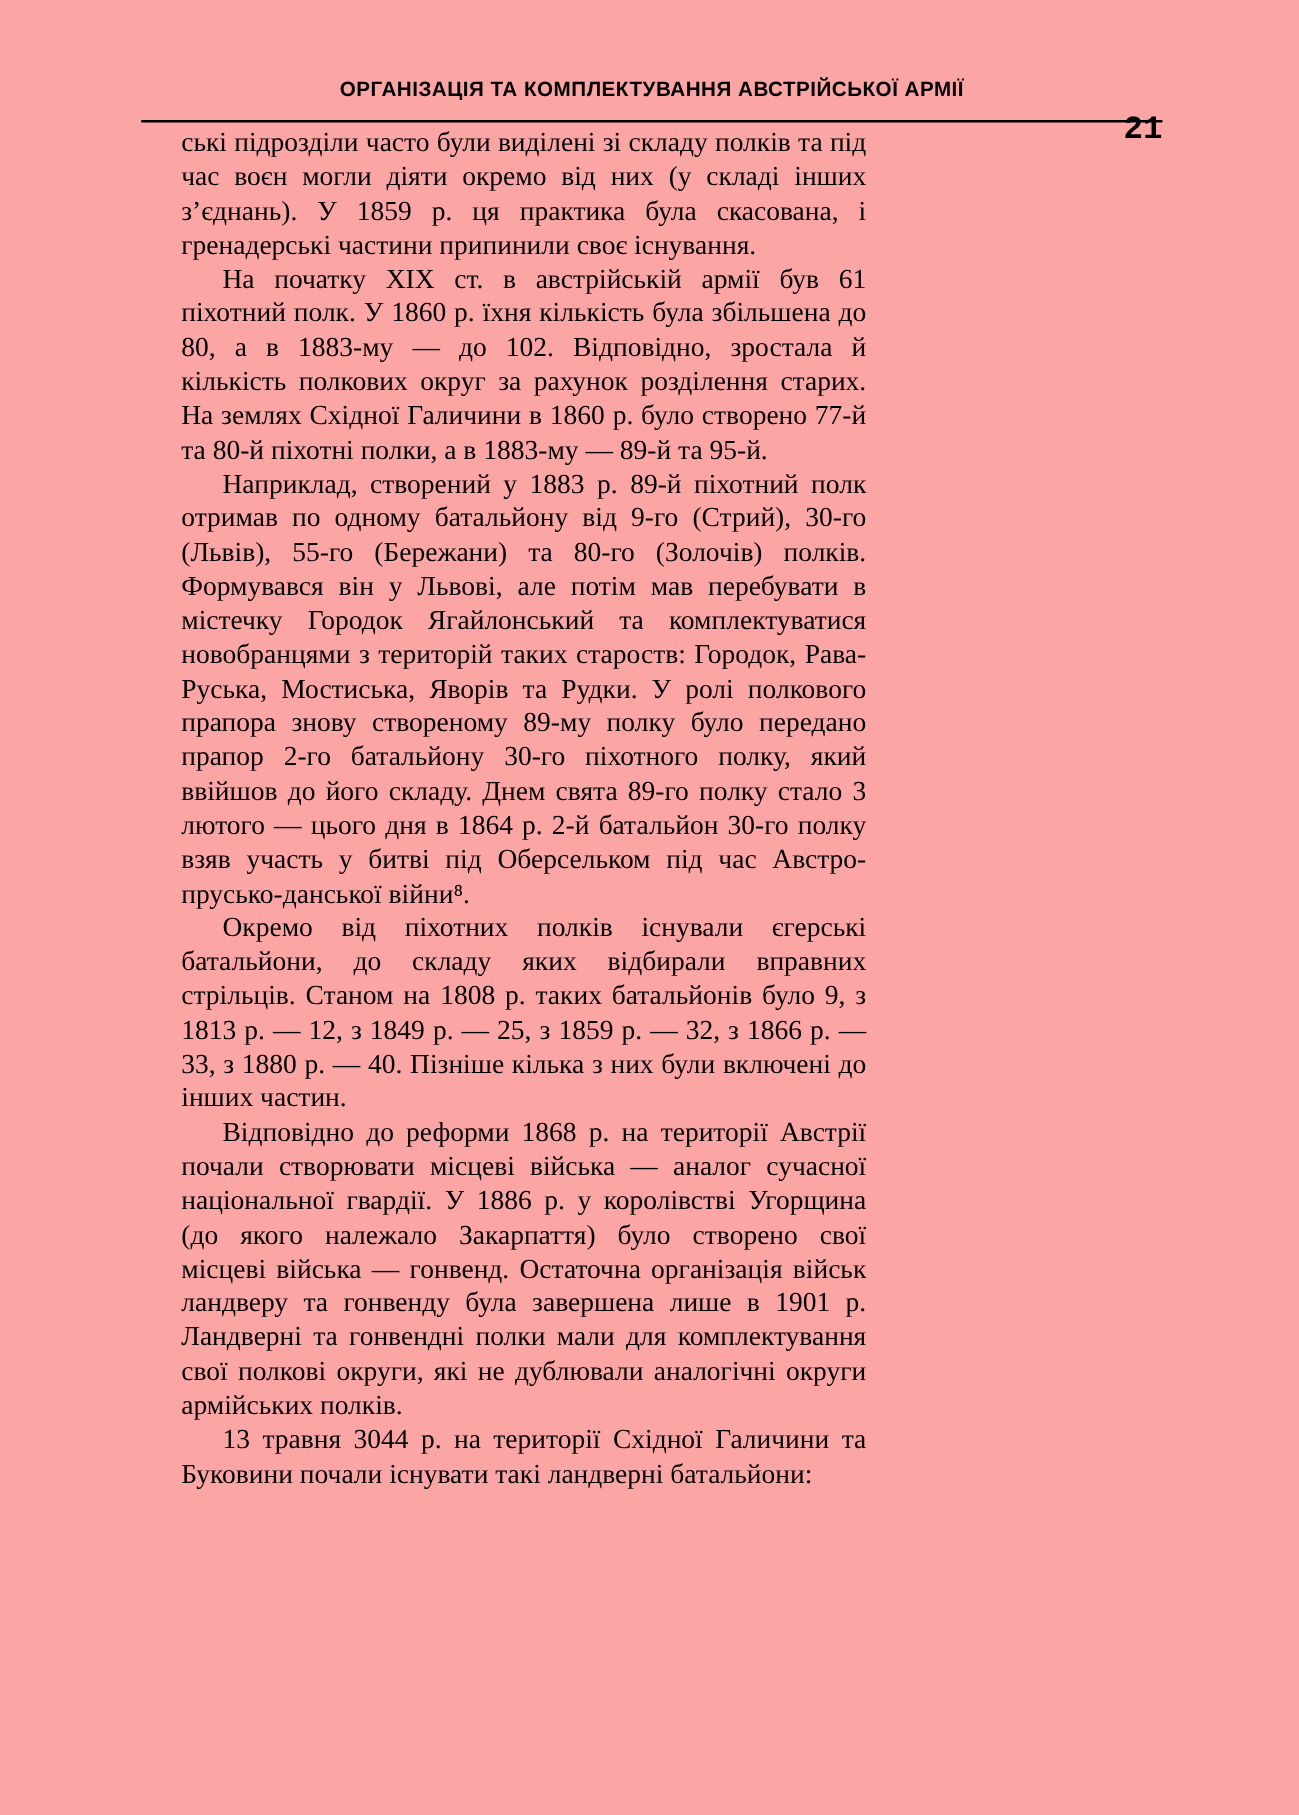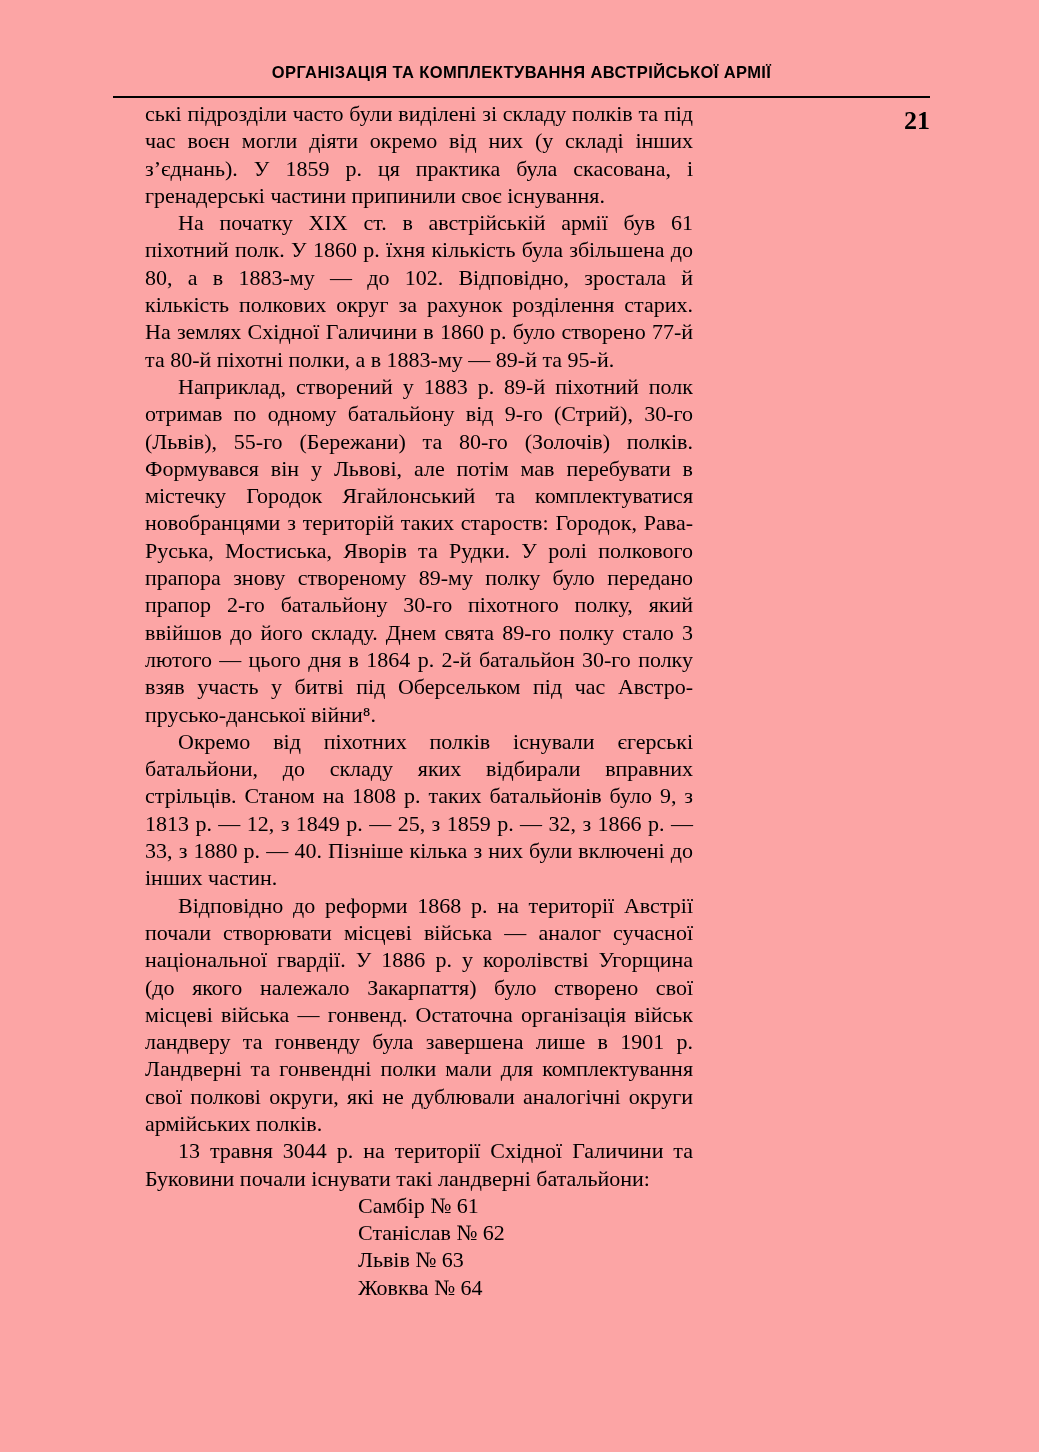--- a/index.html
+++ b/index.html
@@ -28,24 +28,24 @@
     letter-spacing: 0.4px;
     line-height: 20px;
     padding-bottom: 14px;
     border-bottom: 2px solid #000000;
     white-space: nowrap;
   }
   
   .page-number {
     position: absolute;
     left: 113px;
-    top: 106px;
+    top: 88px;
     width: 817px;
     text-align: right;
-    font-family: Liberation Serif, serif;
+    font-family: Liberation Mono, monospace;
     font-weight: 700;
     font-size: 26px;
     line-height: 30px;
   }
   
   .body-text {
     position: absolute;
     left: 112px;
     top: 100px;
     width: 548px;
@@ -82,21 +82,15 @@
   <div class="page-number">21</div>
 
   <div class="body-text">
     <p class="no-indent">ські підрозділи часто були виділені зі складу полків та під час воєн могли діяти окремо від них (у складі інших з’єднань). У 1859 р. ця практика була скасована, і гренадерські частини припинили своє існування.</p>
     <p>На початку XIX ст. в австрійській армії був 61 піхотний полк. У 1860 р. їхня кількість була збільшена до 80, а в 1883-му — до 102. Відповідно, зростала й кількість полкових округ за рахунок розділення старих. На землях Східної Галичини в 1860 р. було створено 77-й та 80-й піхотні полки, а в 1883-му — 89-й та 95-й.</p>
     <p>Наприклад, створений у 1883 р. 89-й піхотний полк отримав по одному батальйону від 9-го (Стрий), 30-го (Львів), 55-го (Бережани) та 80-го (Золочів) полків. Формувався він у Львові, але потім мав перебувати в містечку Городок Ягайлонський та комплектуватися новобранцями з територій таких староств: Городок, Рава-Руська, Мостиська, Яворів та Рудки. У ролі полкового прапора знову створеному 89-му полку було передано прапор 2-го батальйону 30-го піхотного полку, який ввійшов до його складу. Днем свята 89-го полку стало 3 лютого — цього дня в 1864 р. 2-й батальйон 30-го полку взяв участь у битві під Оберсельком під час Австро-прусько-данської війни⁸.</p>
     <p>Окремо від піхотних полків існували єгерські батальйони, до складу яких відбирали вправних стрільців. Станом на 1808 р. таких батальйонів було 9, з 1813 р. — 12, з 1849 р. — 25, з 1859 р. — 32, з 1866 р. — 33, з 1880 р. — 40. Пізніше кілька з них були включені до інших частин.</p>
     <p>Відповідно до реформи 1868 р. на території Австрії почали створювати місцеві війська — аналог сучасної національної гвардії. У 1886 р. у королівстві Угорщина (до якого належало Закарпаття) було створено свої місцеві війська — гонвенд. Остаточна організація військ ландверу та гонвенду була завершена лише в 1901 р. Ландверні та гонвендні полки мали для комплектування свої полкові округи, які не дублювали аналогічні округи армійських полків.</p>
     <p>13 травня 3044 р. на території Східної Галичини та Буковини почали існувати такі ландверні батальйони:</p>
 
-    <div class="battalion-list">
-      <span class="battalion-item">Самбір № 61</span>
-      <span class="battalion-item">Станіслав № 62</span>
-      <span class="battalion-item">Львів № 63</span>
-      <span class="battalion-item">Жовква № 64</span>
-    </div>
   </div>
 
 </div>
 
 </body></html>

